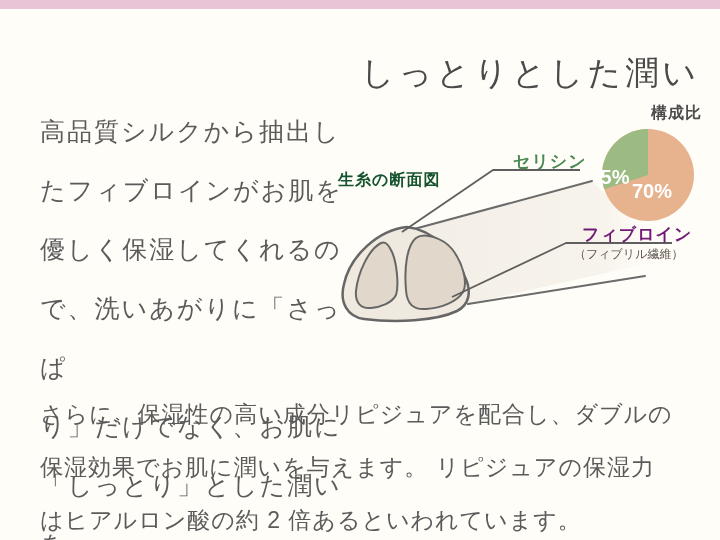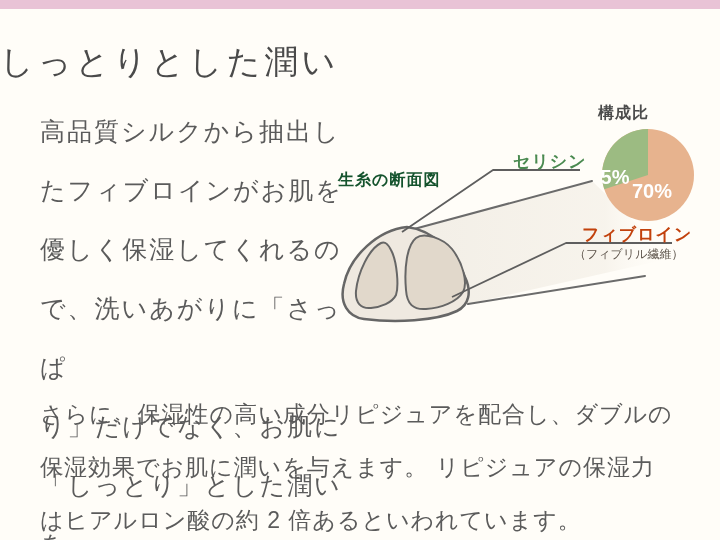--- a/index.html
+++ b/index.html
@@ -10,22 +10,22 @@
   }
   .canvas{
     position:relative;width:720px;height:540px;
     background:#fffdf8;
   }
   .topbar{
     position:absolute;left:0;top:0;width:720px;height:9px;
     background:#e9c3d6;
   }
   .page-title{
-    position:absolute;left:0;top:40px;width:700px;
-    text-align:left;
+    position:absolute;left:0;top:51px;width:700px;
+    text-align:right;
     font-size:33px;letter-spacing:4px;color:#4a4a4a;
     font-weight:500;
   }
   .intro-text{
     position:absolute;left:40px;top:102px;width:312px;
     font-size:25px;line-height:59px;letter-spacing:2px;
     color:#5b5b5b;white-space:pre-line;
   }
   .footer-text{
     position:absolute;left:40px;top:388px;width:650px;
@@ -38,29 +38,29 @@
   .cross-section-label{
     position:absolute;left:338px;top:170px;
     font-size:16px;font-weight:bold;letter-spacing:1px;color:#14532d;
   }
   .sericin-label{
     position:absolute;left:513px;top:150px;
     font-size:17px;font-weight:bold;letter-spacing:1px;color:#4a8a50;
   }
   .fibroin-label{
     position:absolute;left:582px;top:223px;
-    font-size:17px;font-weight:bold;letter-spacing:1px;color:#c2410c;
+    font-size:17px;font-weight:bold;letter-spacing:1px;color:#701a75;
   }
   .fibril-sublabel{
     position:absolute;left:574px;top:246px;
     font-size:12px;font-weight:normal;color:#5d544b;
   }
   .pie-title{
     position:absolute;left:598px;top:103px;width:104px;
-    text-align:left;
+    text-align:right;
     font-size:16px;font-weight:bold;letter-spacing:1px;color:#4c4c4c;
   }
   .pct{
     position:absolute;color:#ffffff;font-size:20px;font-weight:bold;
   }
   .pct-30{left:592px;top:166px;width:46px;text-align:center;}
   .pct-70{left:632px;top:180px;width:50px;text-align:left;}
 </style>
 </head>
 <body>

